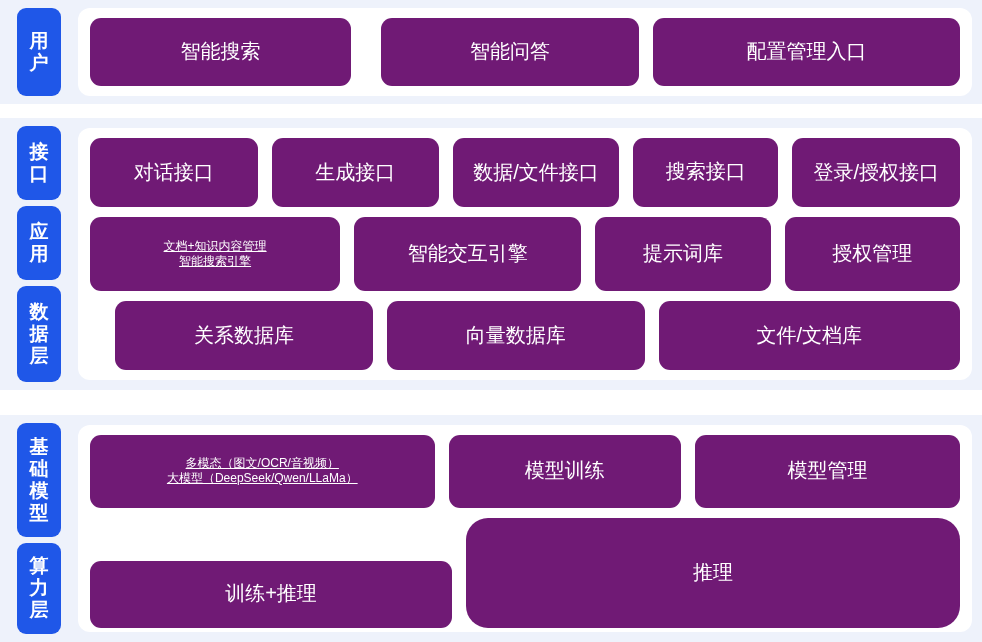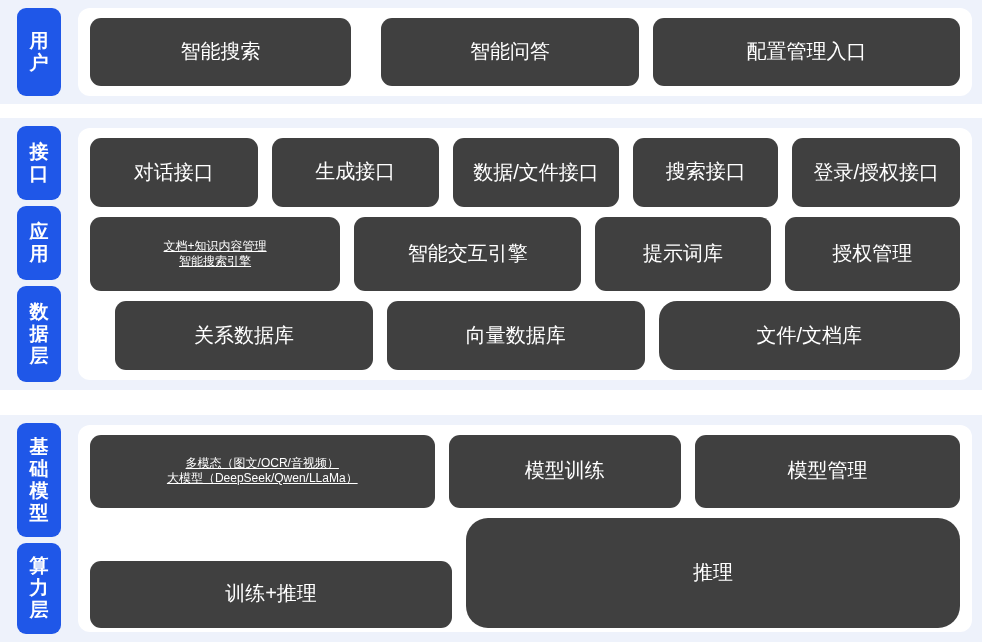--- a/index.html
+++ b/index.html
@@ -87,21 +87,21 @@
   .row {
     display: flex;
     gap: 14px;
     flex: 1 1 auto;
     align-items: stretch;
     min-height: 0;
   }
 
   
   .box {
-    background: #404040;
+    background: #701a75;
     border-radius: 11px;
     color: #ffffff;
     display: flex;
     align-items: center;
     justify-content: center;
     text-align: center;
     font-size: 20px;
     line-height: 1.28;
     padding: 6px 8px;
     box-sizing: border-box;
@@ -110,33 +110,33 @@
     user-select: none;
   }
   .box.two-line { font-size: 12px; text-decoration: underline; }
 
   
   .row-user .box:nth-child(1) { flex-grow: 1.01; }
   .row-user .box:nth-child(2) { flex-grow: 1.0; margin-left: 16px; }
   .row-user .box:nth-child(3) { flex-grow: 1.2; }
 
   .row-iface .box:nth-child(1) { flex-grow: 1.03; }
-  .row-iface .box:nth-child(2) { flex-grow: 1.03; font-family: Liberation Mono, monospace; }
+  .row-iface .box:nth-child(2) { flex-grow: 1.03; }
   .row-iface .box:nth-child(3) { flex-grow: 1.02; }
   .row-iface .box:nth-child(4) { flex-grow: 0.88; font-family: Liberation Mono, monospace; }
   .row-iface .box:nth-child(5) { flex-grow: 1.03; }
 
   .row-app .box:nth-child(1) { flex-grow: 1.22; }
   .row-app .box:nth-child(2) { flex-grow: 1.1; }
   .row-app .box:nth-child(3) { flex-grow: 0.83; }
   .row-app .box:nth-child(4) { flex-grow: 0.83; }
 
   .row-data .box:nth-child(1) { flex-grow: 1.0; margin-left: 25px; }
   .row-data .box:nth-child(2) { flex-grow: 1.0; }
-  .row-data .box:nth-child(3) { flex-grow: 1.18; border-radius: 18px; }
+  .row-data .box:nth-child(3) { flex-grow: 1.18; }
 
   .row-model .box:nth-child(1) { flex-grow: 1.32; }
   .row-model .box:nth-child(2) { flex-grow: 0.87; }
   .row-model .box:nth-child(3) { flex-grow: 1.0; }
 
   .row-compute .box:nth-child(1) { flex-grow: 0.84; margin-top: 43px; }
   .row-compute .box:nth-child(2) { flex-grow: 1.16; border-radius: 22px; }
 
   .band-infra .panel .row-compute { margin-bottom: -6px; }
 </style>

